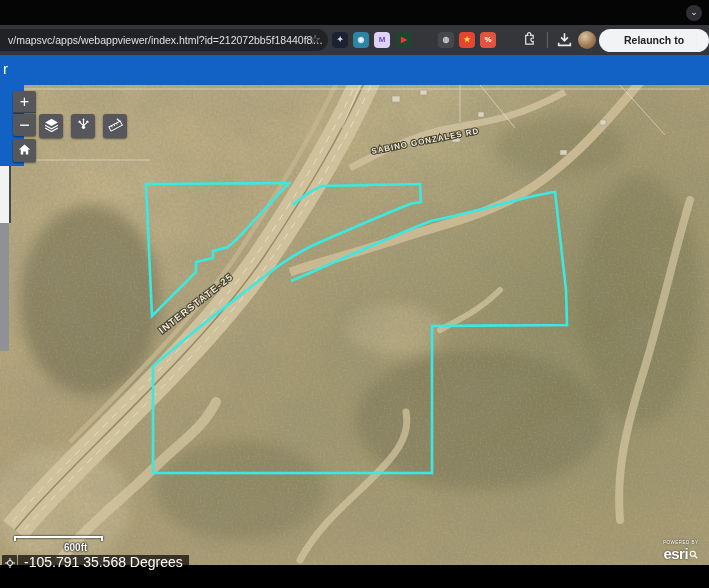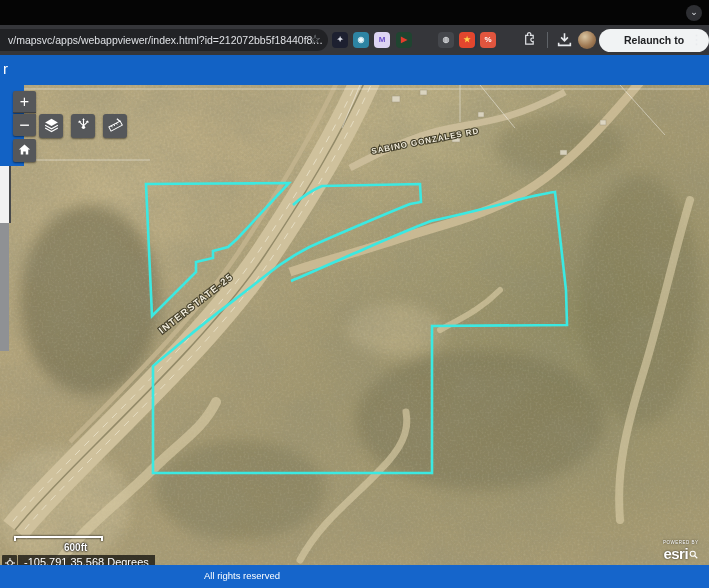--- a/index.html
+++ b/index.html
@@ -61,21 +61,21 @@
   #scalebar { position:absolute; left:14px; top:451px; width:89px; height:5px;
               border-top:2px solid #fff; border-left:2px solid #fff; border-right:2px solid #fff;
               filter:drop-shadow(0 0 1px #000); }
   #scalebar-label { position:absolute; left:64px; top:457px; color:#fff; font-size:10px; font-weight:bold;
                     text-shadow:0 0 2px #000, 0 0 2px #000; }
 
   
   #coords-widget { position:absolute; left:2px; top:470px; display:flex; gap:1px; }
   #crosshair-box { width:15px; height:15px; background:rgba(0,0,0,.68); border-radius:1px;
                    display:flex; align-items:center; justify-content:center; }
-  #coords-text { height:15px; background:rgba(0,0,0,.68); color:#fff; font-size:11px;
+  #coords-text { height:15px; background:rgba(0,0,0,.68); color:#fff; font-size:14px;
                  line-height:15px; padding:0 6px; white-space:nowrap; }
 
   
   #attribution { position:absolute; left:492px; top:466px; height:14px; background:rgba(255,255,255,.78);
                  color:#3c3c3c; font-size:9px; line-height:14px; padding:0 5px; white-space:nowrap; }
   #esri-block { position:absolute; left:663px; top:455px; color:#fff; text-align:center;
                 text-shadow:0 0 2px rgba(0,0,0,.8); }
   #powered-by { font-size:4.5px; letter-spacing:.5px; display:block; }
   #esri-logo { font-size:15px; font-weight:bold; letter-spacing:-.5px; line-height:15px; display:inline-block; }
 </style>
@@ -269,16 +269,13 @@
     </div>
 
     <div id="esri-block">
       <span id="powered-by">POWERED BY</span><span id="esri-logo">esri</span><svg width="9" height="9" viewBox="0 0 12 12" style="margin-left:1px">
         <circle cx="5" cy="5" r="3.4" fill="none" stroke="#fff" stroke-width="1.4"></circle>
         <path d="M7.6,7.6 L11,11" stroke="#fff" stroke-width="1.6"></path>
       </svg>
     </div>
   </div>
 
-  <div id="bottom-bar">
-    <span id="rights-text">All rights reserved</span>
-  </div>
 </div>
 
 </body></html>

